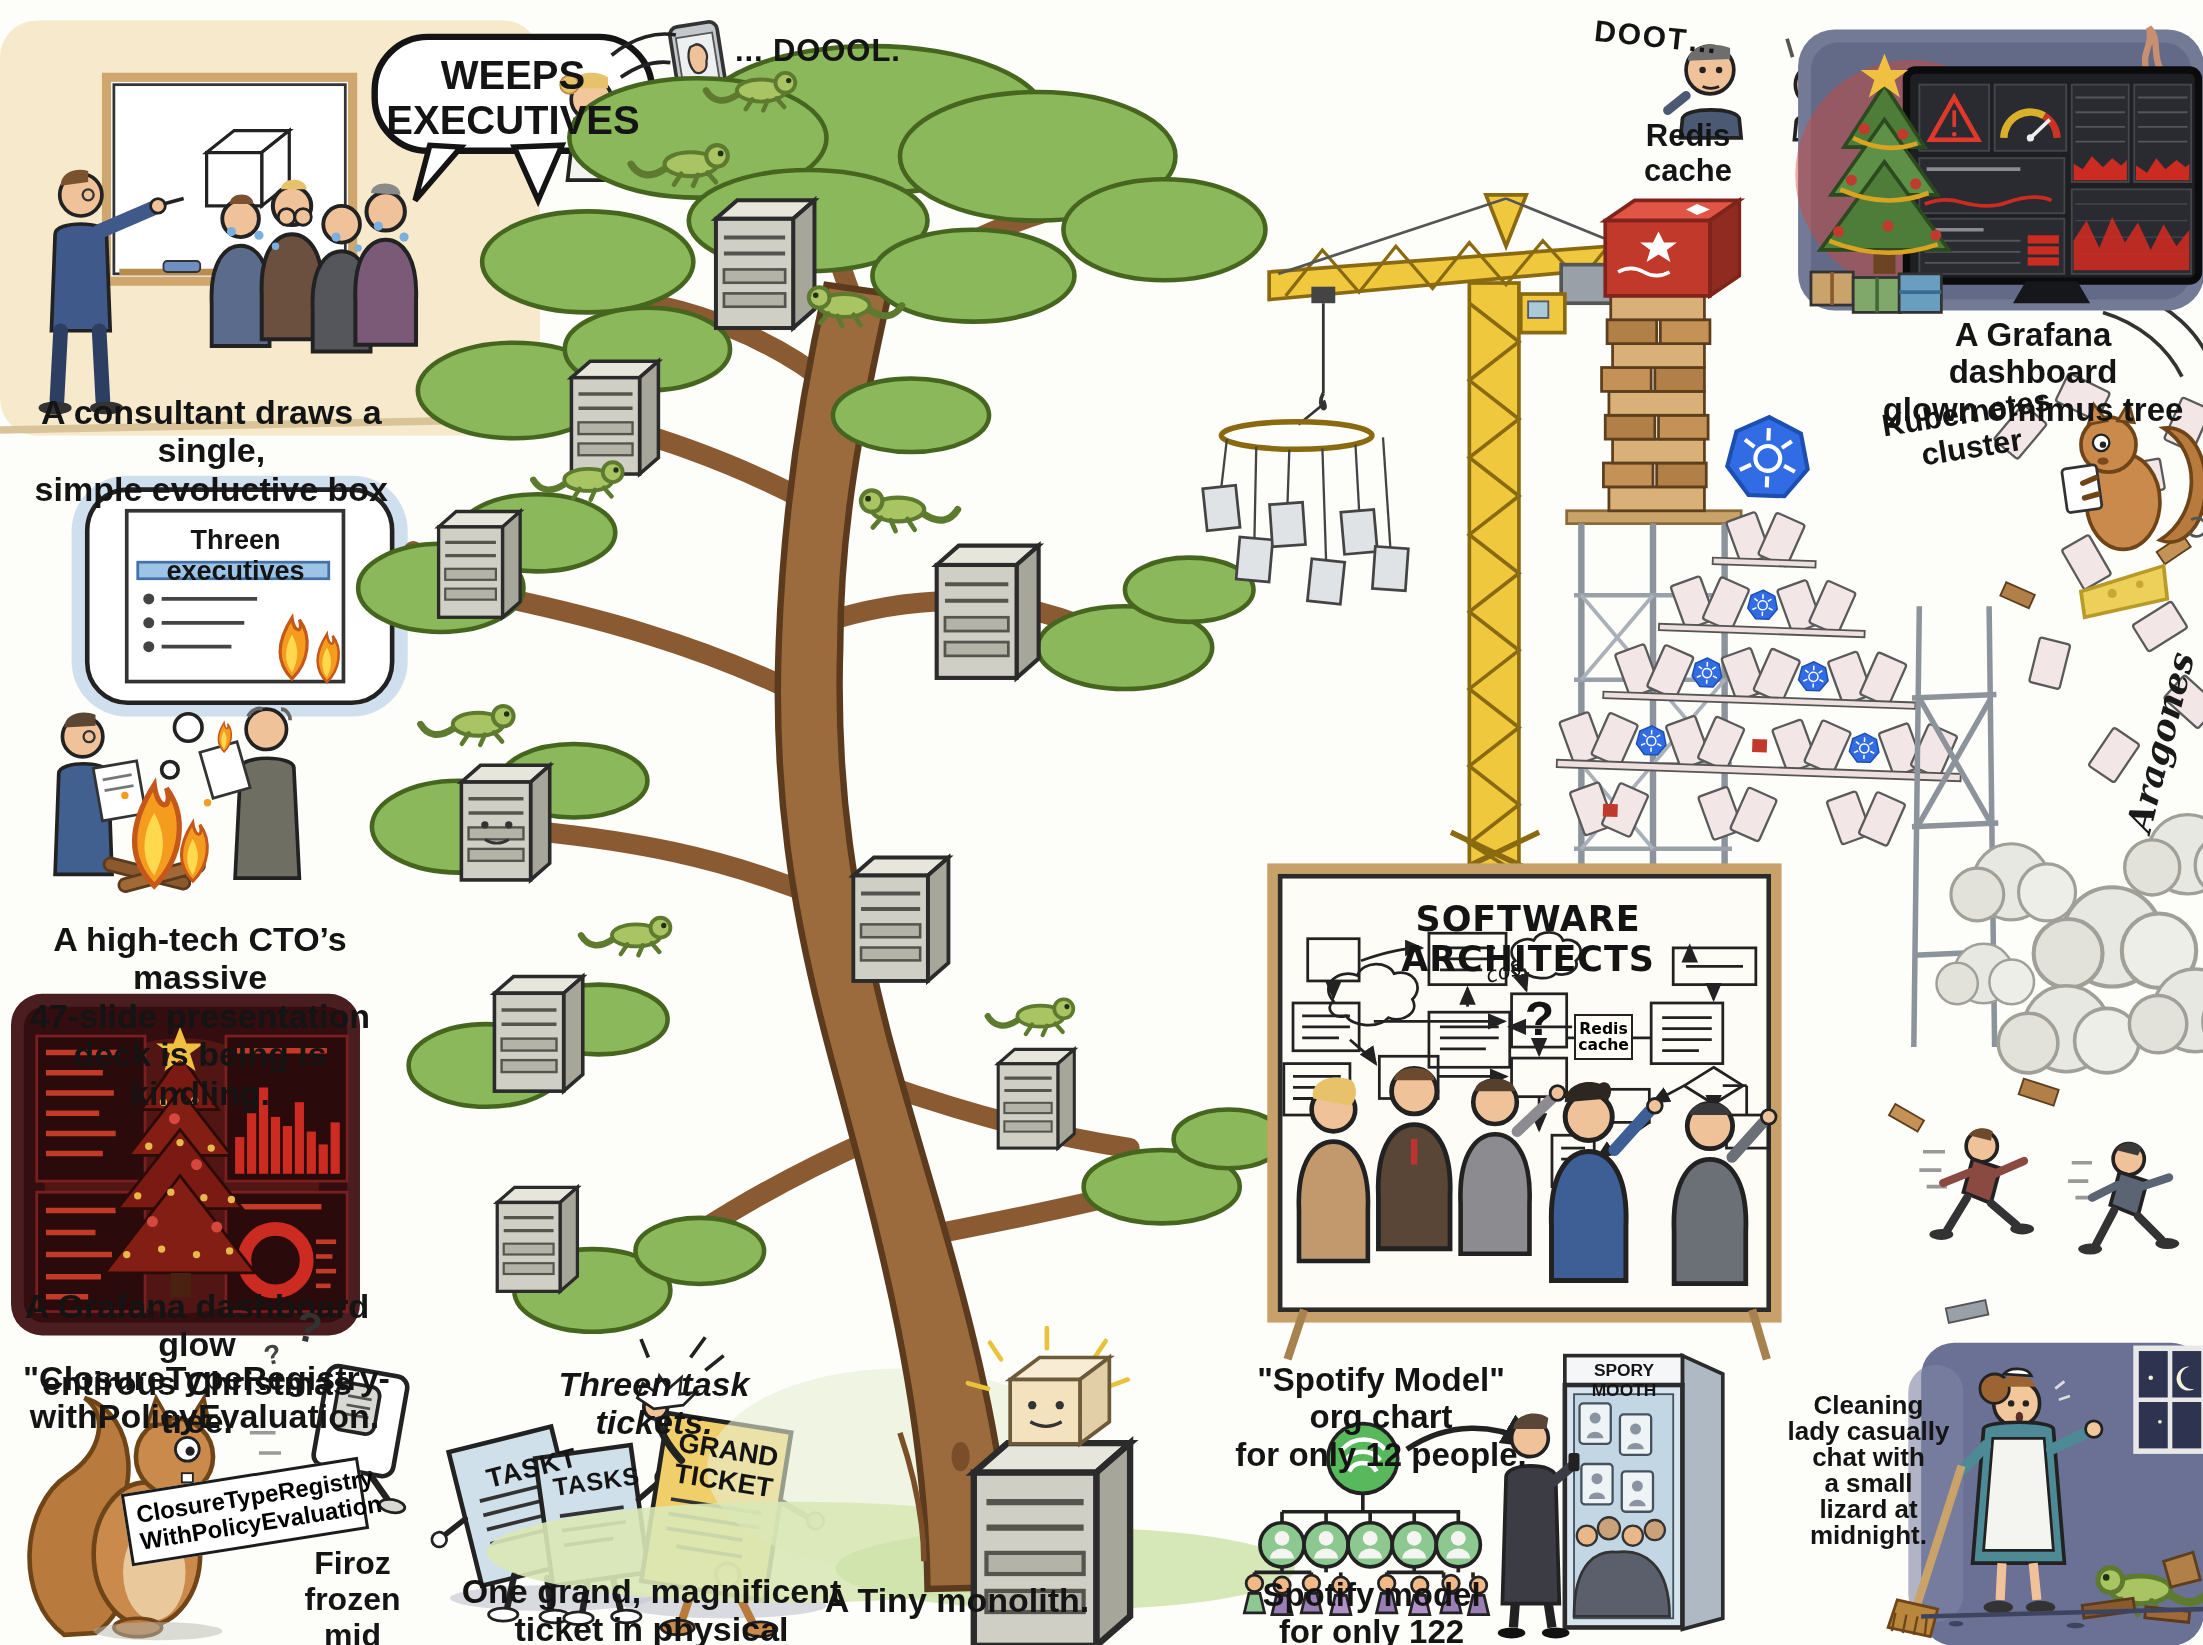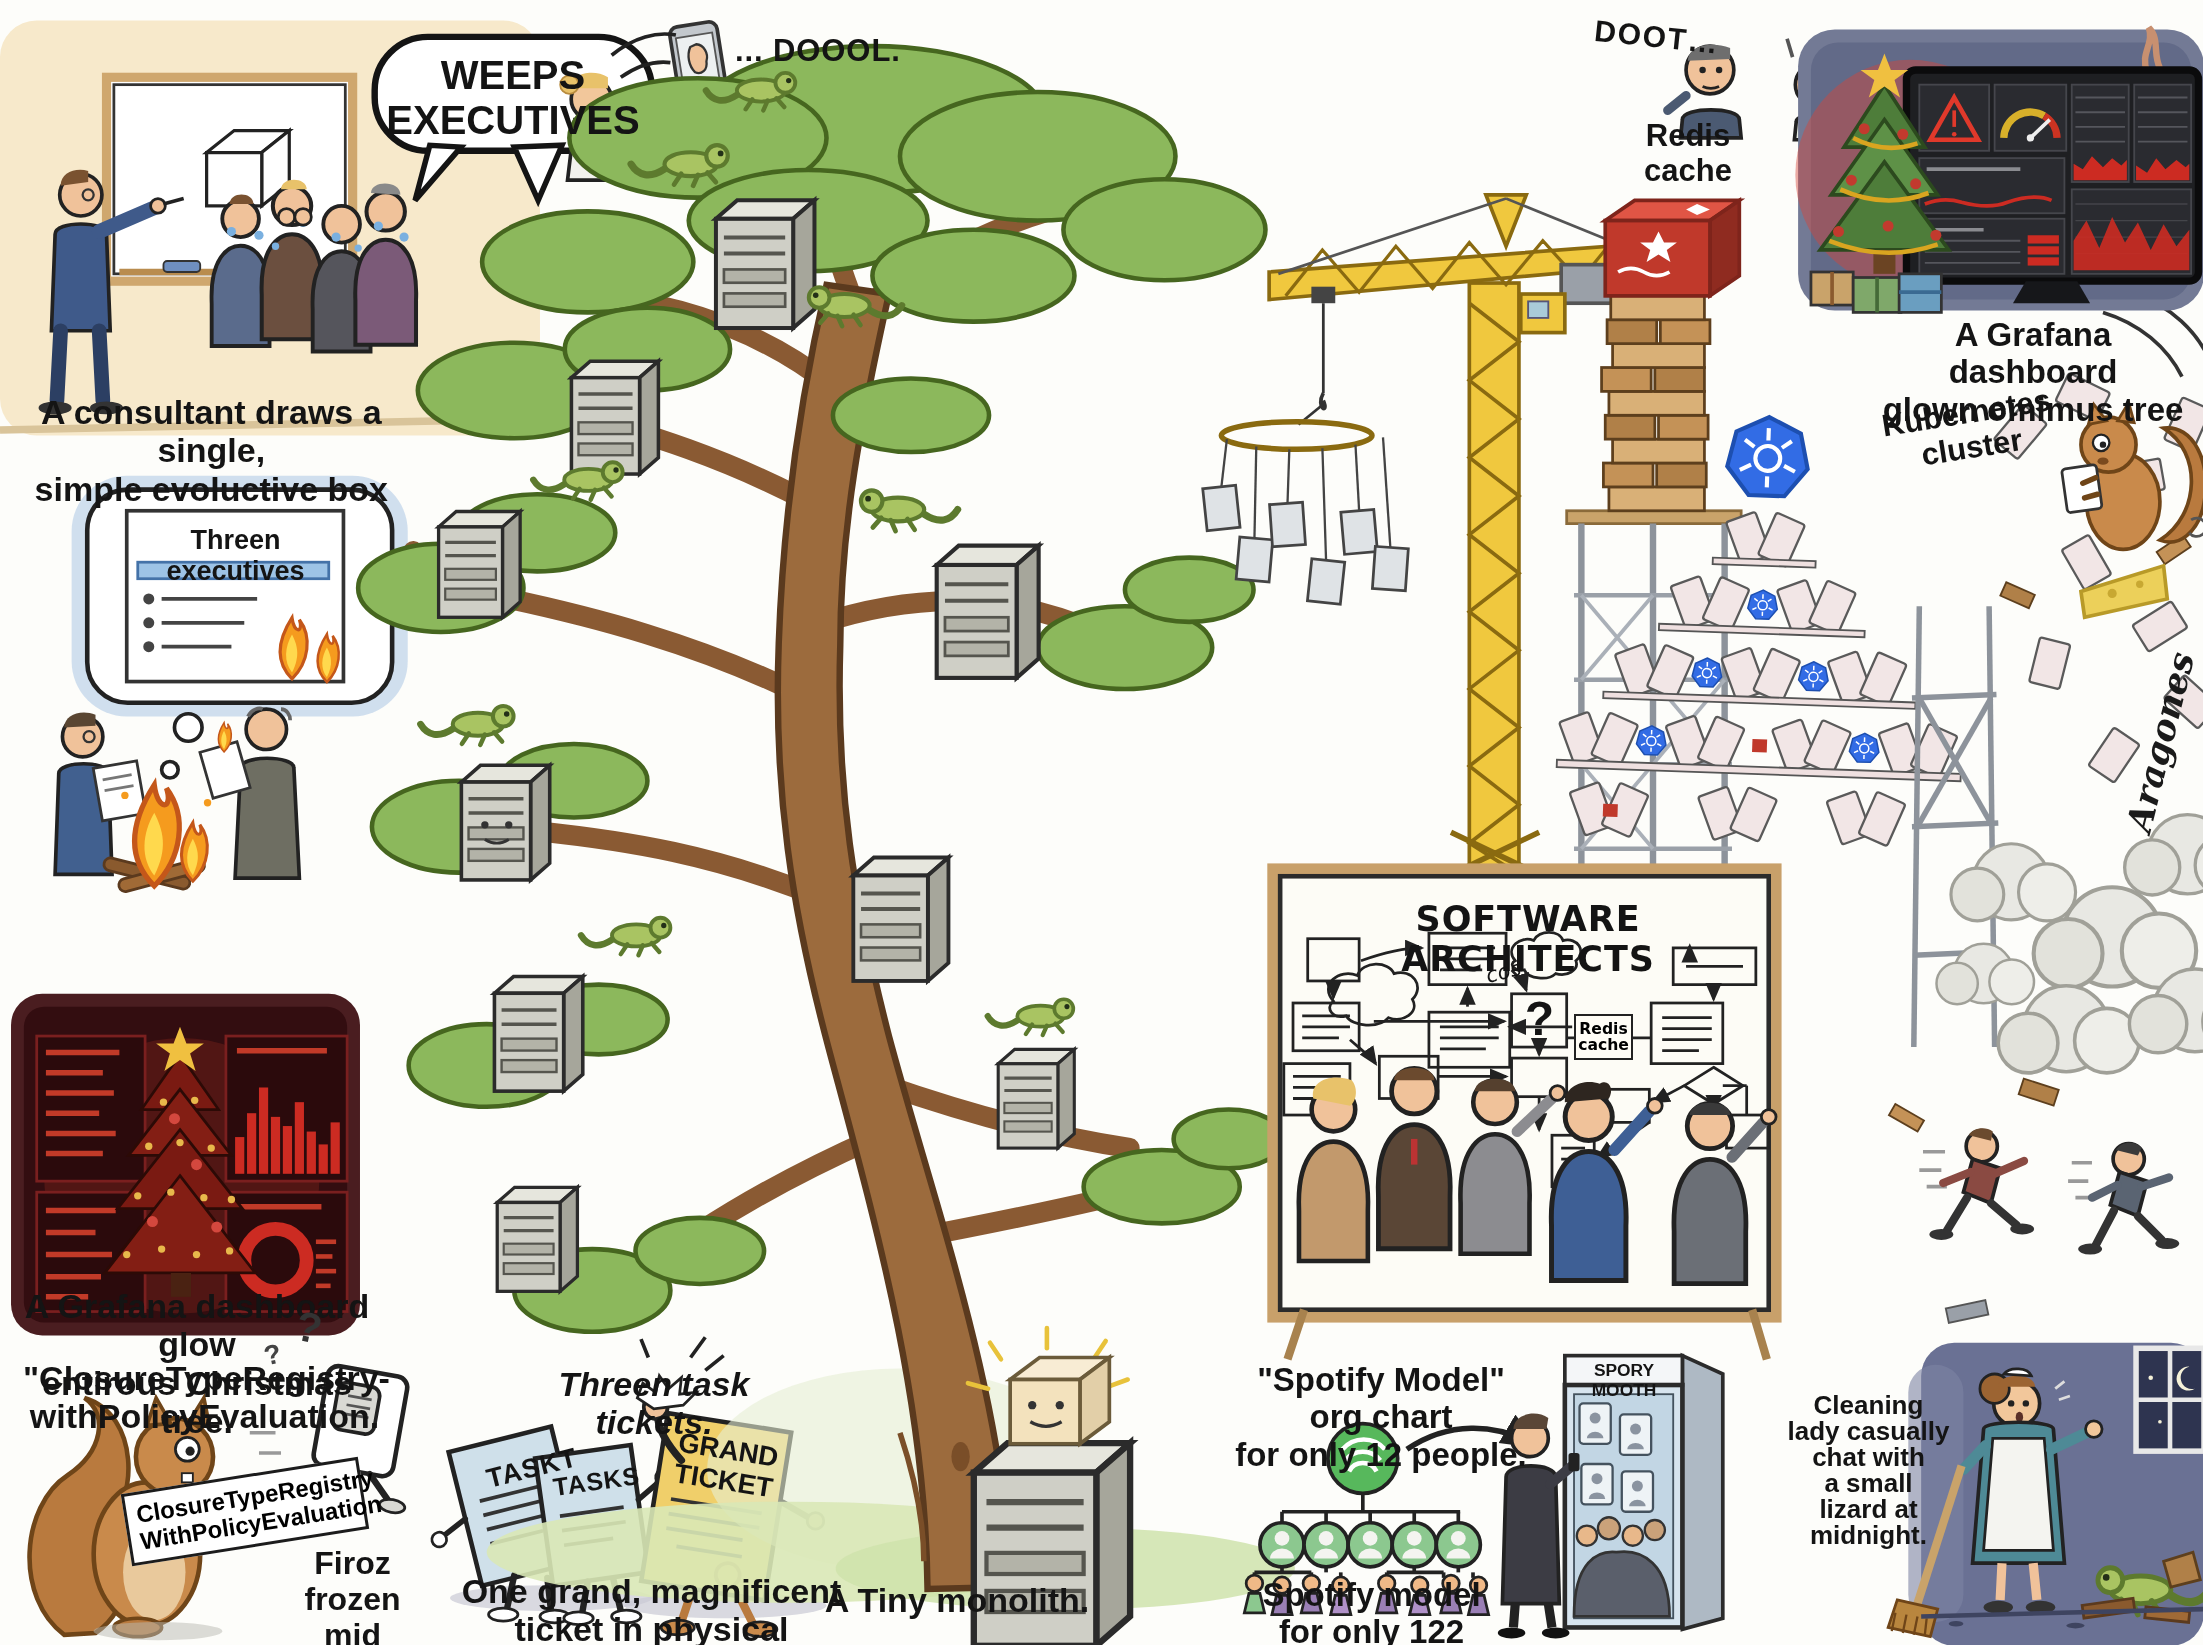--- a/index.html
+++ b/index.html
@@ -961,20 +961,23 @@
         </g>
 </g>
 </svg>
 
 <div class="cap" style="left:381px;top:53px;width:264px;font-size:40px;">WEEPS
 EXECUTIVES</div>
 <div class="cap" style="left:13.8px;top:393px;width:395px;font-size:34px;">A consultant draws a single,
 simple evoluctive box</div>
 <div class="cap" style="left:735px;top:33px;width:248px;font-size:31px;text-align:left;letter-spacing:0.9px;">... DOOOL.</div>
 <div class="cap" style="left:129px;top:525px;width:213px;font-size:27px;">Threen executives</div>
+<div class="cap" style="left:11px;top:920px;width:378px;font-size:34px;">A high-tech CTO’s massive
+47-slide presentation
+deck is being is kindling.</div>
 <div class="cap" style="left:11px;top:1287px;width:372px;font-size:34px;">A Grafana dashboard glow
 entirous Christmas tree.</div>
 <div class="cap" style="left:23px;top:1359px;width:363px;font-size:34px;">"ClosureTypeRegistry-
 withPolicyEvaluation.</div>
 <div class="signbox" style="left:125px;top:1475px;width:216px;font-size:24px;transform:rotate(-9deg);">ClosureTypeRegistry
 WithPolicyEvaluation</div>
 <div class="cap" style="left:272px;top:1545px;width:161px;font-size:32px;">Firoz
 frozen mid
 proposal.</div>
 <div class="cap" style="left:296px;top:1304px;font-size:42px;transform:rotate(12deg);color:#333;">?</div>

